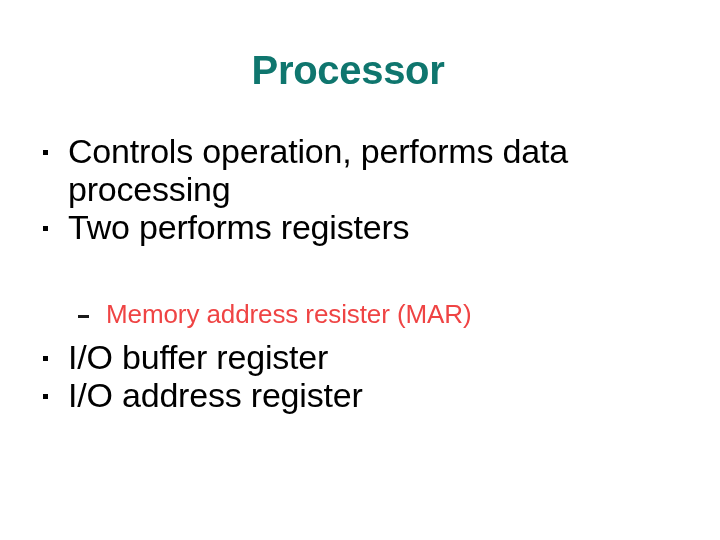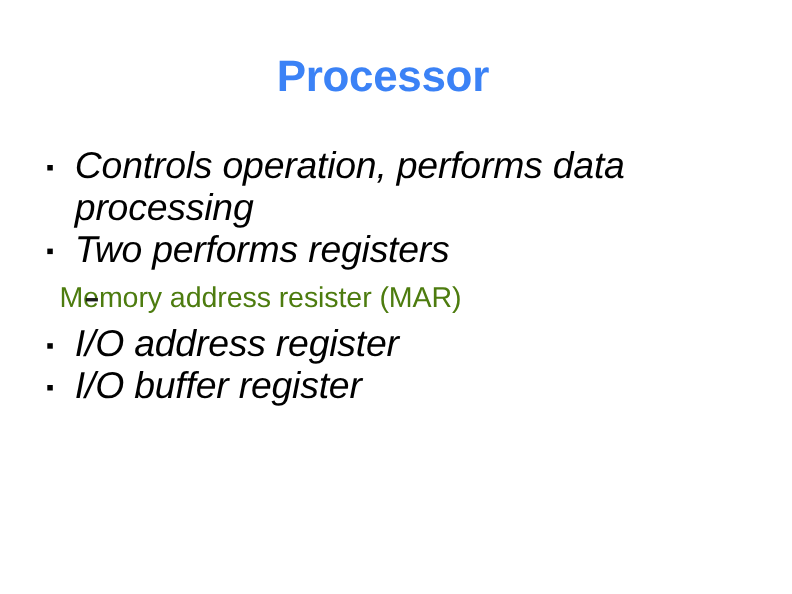--- a/index.html
+++ b/index.html
@@ -27,21 +27,21 @@
   .slide-title {
     position: absolute;
     left: 0;
     top: 48px;
     width: 696px;
     text-align: center;
     font-size: 40px;
     font-weight: bold;
     line-height: 44px;
     letter-spacing: -0.3px;
-    color: #3b82f6;
+    color: #0f766e;
     white-space: nowrap;
   }
 
   
   .body-list {
     position: absolute;
     left: 0;
     top: 132px;
     width: 720px;
   }
@@ -64,31 +64,31 @@
     position: absolute;
     left: 43px;
     top: 18px;
     width: 5px;
     height: 5px;
     background: #000000;
   }
   .lvl1 .text {
     display: block;
     max-width: 500px;
-    font-style: italic;
   }
 
   
   .lvl2 {
-    padding-left: 54px;
+    padding-left: 106px;
     font-size: 26px;
     line-height: 36px;
     font-weight: normal;
-    color: #4d7c0f;
+    color: #ef4444;
     letter-spacing: -0.1px;
+    margin-top: 44px;
   }
   .lvl2 .marker {
     position: absolute;
     left: 78px;
     top: 19px;
     width: 11px;
     height: 3px;
     background: #1a1a1a;
   }
   .lvl2 .text {
@@ -121,22 +121,22 @@
     <div class="bullet-row lvl2">
       <span class="marker"></span>
       <span class="text">Memory address resister (MAR)</span>
     </div>
 
 
     <div class="spacer-2"></div>
 
     <div class="bullet-row lvl1">
       <span class="marker"></span>
-      <span class="text">I/O address register</span>
+      <span class="text">I/O buffer register</span>
     </div>
 
     <div class="bullet-row lvl1">
       <span class="marker"></span>
-      <span class="text">I/O buffer register</span>
+      <span class="text">I/O address register</span>
     </div>
 
   </div>
 </div>
 
 </body></html>

